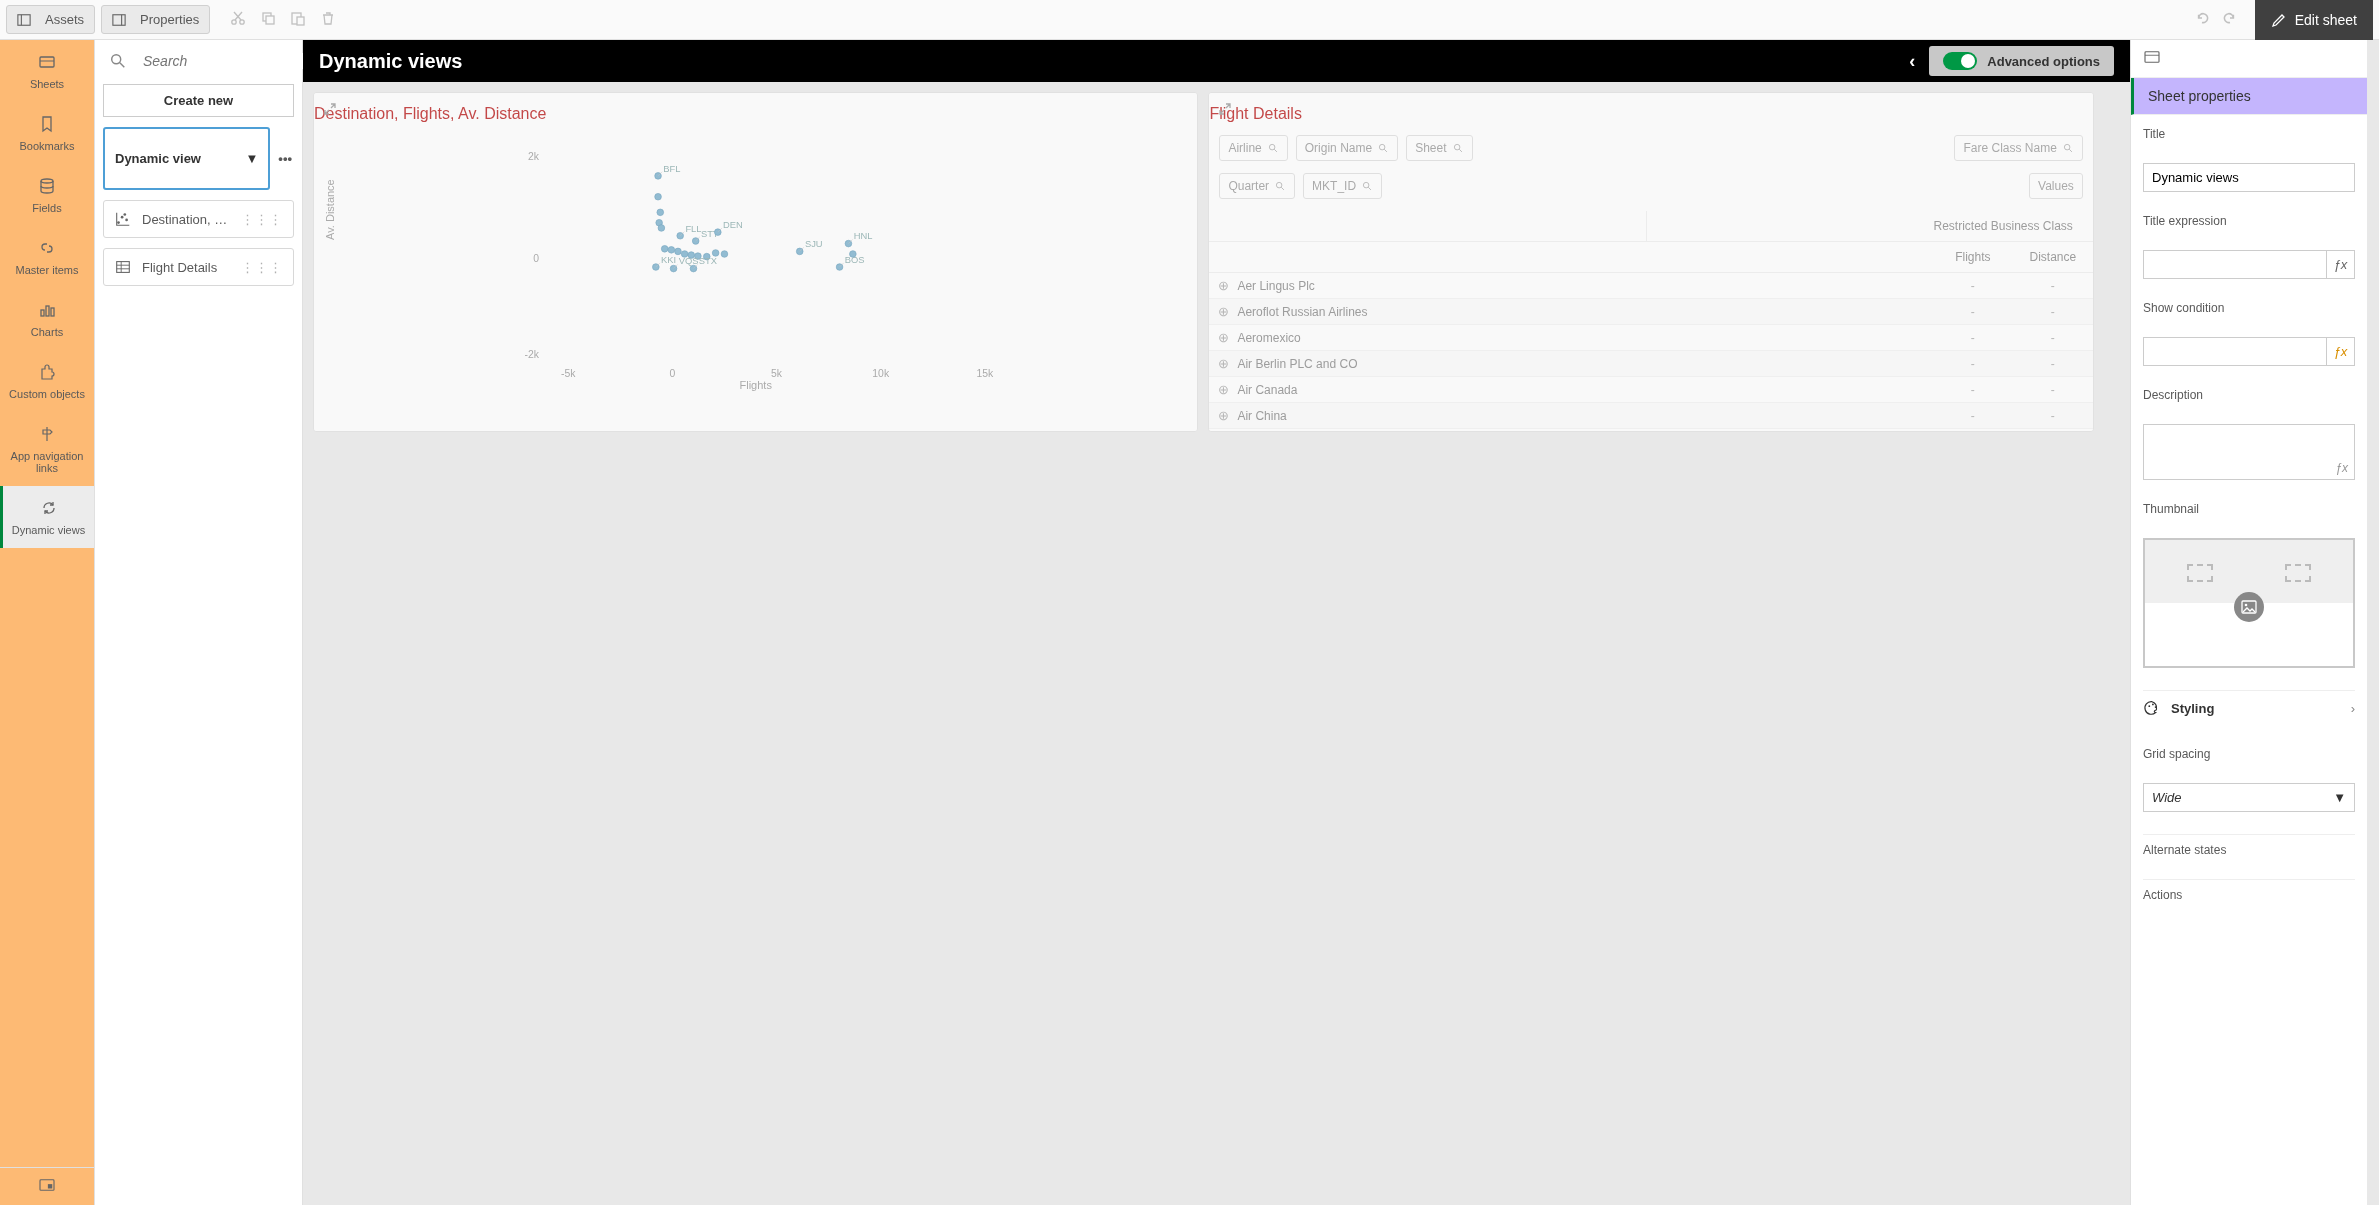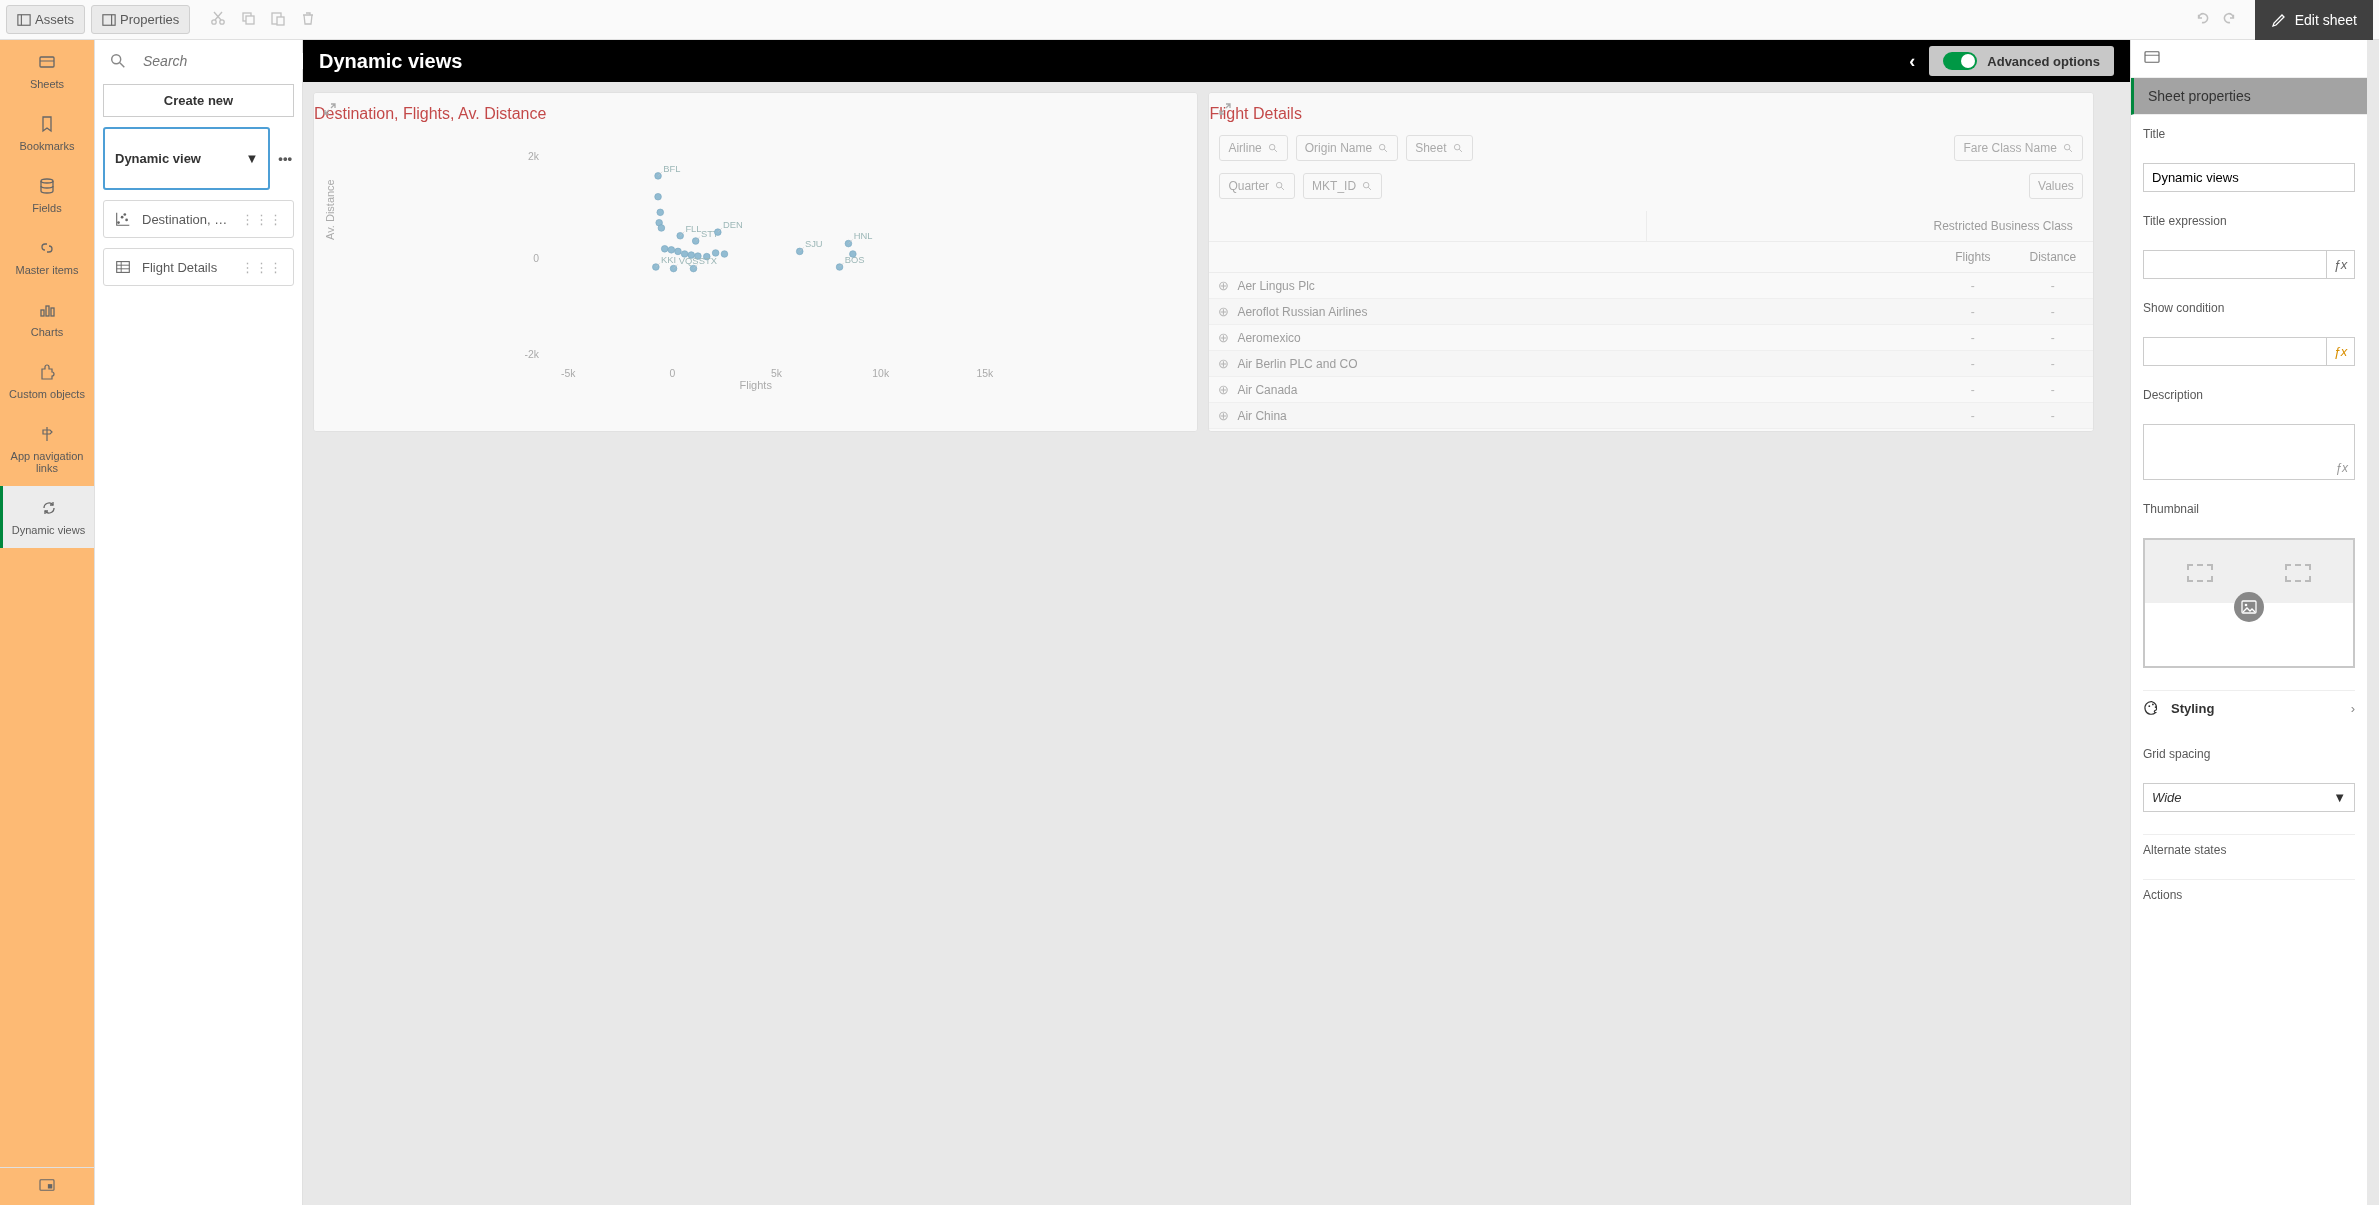--- a/index.html
+++ b/index.html
@@ -1,21 +1,21 @@
 <!DOCTYPE html>
 <html><head>
 <meta charset="utf-8">
 <style>
 * { box-sizing: border-box; margin: 0; padding: 0; font-family: -apple-system, BlinkMacSystemFont, "Segoe UI", Arial, sans-serif; }
 body { background: #f5f5f5; color: #333; font-size: 13px; overflow: hidden; }
 .app { display: flex; flex-direction: column; height: 100vh; }
 
 
 .top-toolbar { height: 40px; background: #fafafa; border-bottom: 1px solid #e0e0e0; display: flex; align-items: center; padding: 0 6px; gap: 6px; }
-.tab-btn { display: flex; align-items: center; gap: 4px; padding: 6px 10px; background: #eaeaea; border: 1px solid #d0d0d0; border-radius: 3px; cursor: pointer; font-size: 13px; color: #595959; }
+.tab-btn { display: flex; align-items: center; gap: 14px; padding: 6px 10px; background: #eaeaea; border: 1px solid #d0d0d0; border-radius: 3px; cursor: pointer; font-size: 13px; color: #595959; }
 .tab-btn svg { width: 14px; height: 14px; }
 .toolbar-icons { display: flex; gap: 14px; margin-left: 14px; }
 .toolbar-icon { color: #c0c0c0; cursor: pointer; }
 .toolbar-spacer { flex: 1; }
 .undo-redo { display: flex; gap: 10px; margin-right: 10px; }
 .edit-sheet-btn { background: #404040; color: #fff; padding: 10px 16px; display: flex; align-items: center; gap: 8px; cursor: pointer; font-size: 14px; height: 40px; }
 
 
 .main { flex: 1; display: flex; min-height: 0; }
 
@@ -74,21 +74,21 @@
 .sub-th { width: 80px; text-align: center; color: #888; padding: 8px 4px; font-size: 12px; }
 .data-row { display: flex; border-bottom: 1px solid #f2f2f2; align-items: center; }
 .data-row:nth-child(even) { background: #fafafa; }
 .expand-col { width: 28px; text-align: center; color: #aaa; padding: 5px 0; }
 .name-col { flex: 1; color: #888; font-size: 12px; padding: 5px 0; }
 .val-col { width: 80px; text-align: center; color: #aaa; font-size: 12px; padding: 5px 0; }
 
 
 .props-panel { width: 237px; background: #fff; border-left: 1px solid #e0e0e0; display: flex; flex-direction: column; }
 .props-top { padding: 10px 12px; border-bottom: 1px solid #eee; }
-.props-header { padding: 10px 14px; font-size: 14px; border-left: 3px solid #00873d; background: #a3a3a3; border-bottom: 1px solid #eee; }
+.props-header { padding: 10px 14px; font-size: 14px; border-left: 3px solid #00873d; background: #c4b5fd; border-bottom: 1px solid #eee; }
 .props-body { padding: 12px; overflow-y: auto; flex: 1; display: flex; flex-direction: column; gap: 22px; }
 .field-label { font-size: 12px; color: #595959; }
 .text-input { border: 1px solid #ccc; padding: 6px 8px; font-size: 13px; width: 100%; }
 .input-with-fx { display: flex; }
 .input-with-fx .text-input { border-right: none; }
 .fx-btn { border: 1px solid #ccc; width: 34px; display: flex; align-items: center; justify-content: center; font-style: italic; color: #666; cursor: pointer; font-size: 13px; }
 .fx-btn.orange { color: #d98f00; }
 .textarea { border: 1px solid #ccc; height: 56px; position: relative; }
 .textarea .fx-corner { position: absolute; right: 6px; bottom: 4px; font-style: italic; color: #999; font-size: 12px; }
 .thumbnail-box { border: 2px solid #c8c8c8; height: 130px; position: relative; background: linear-gradient(#efefef 50%, #fff 50%); }

